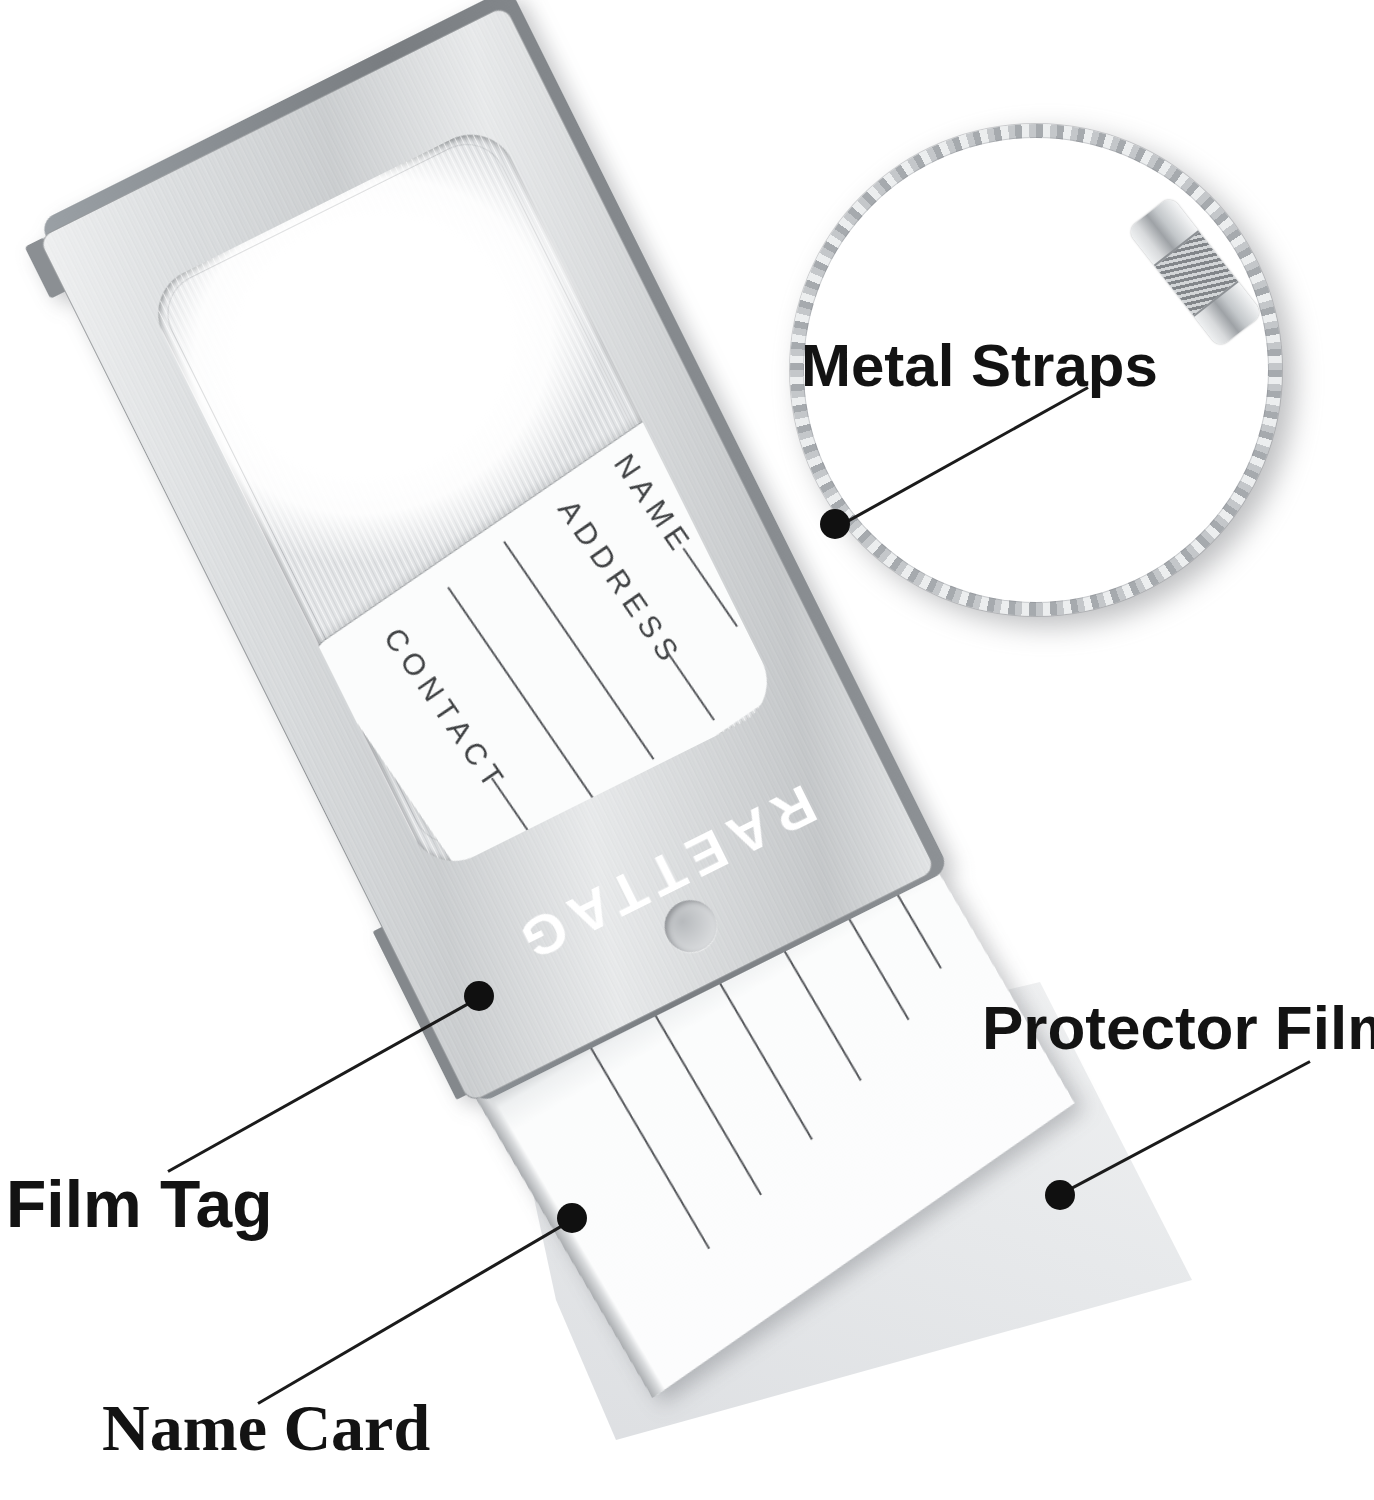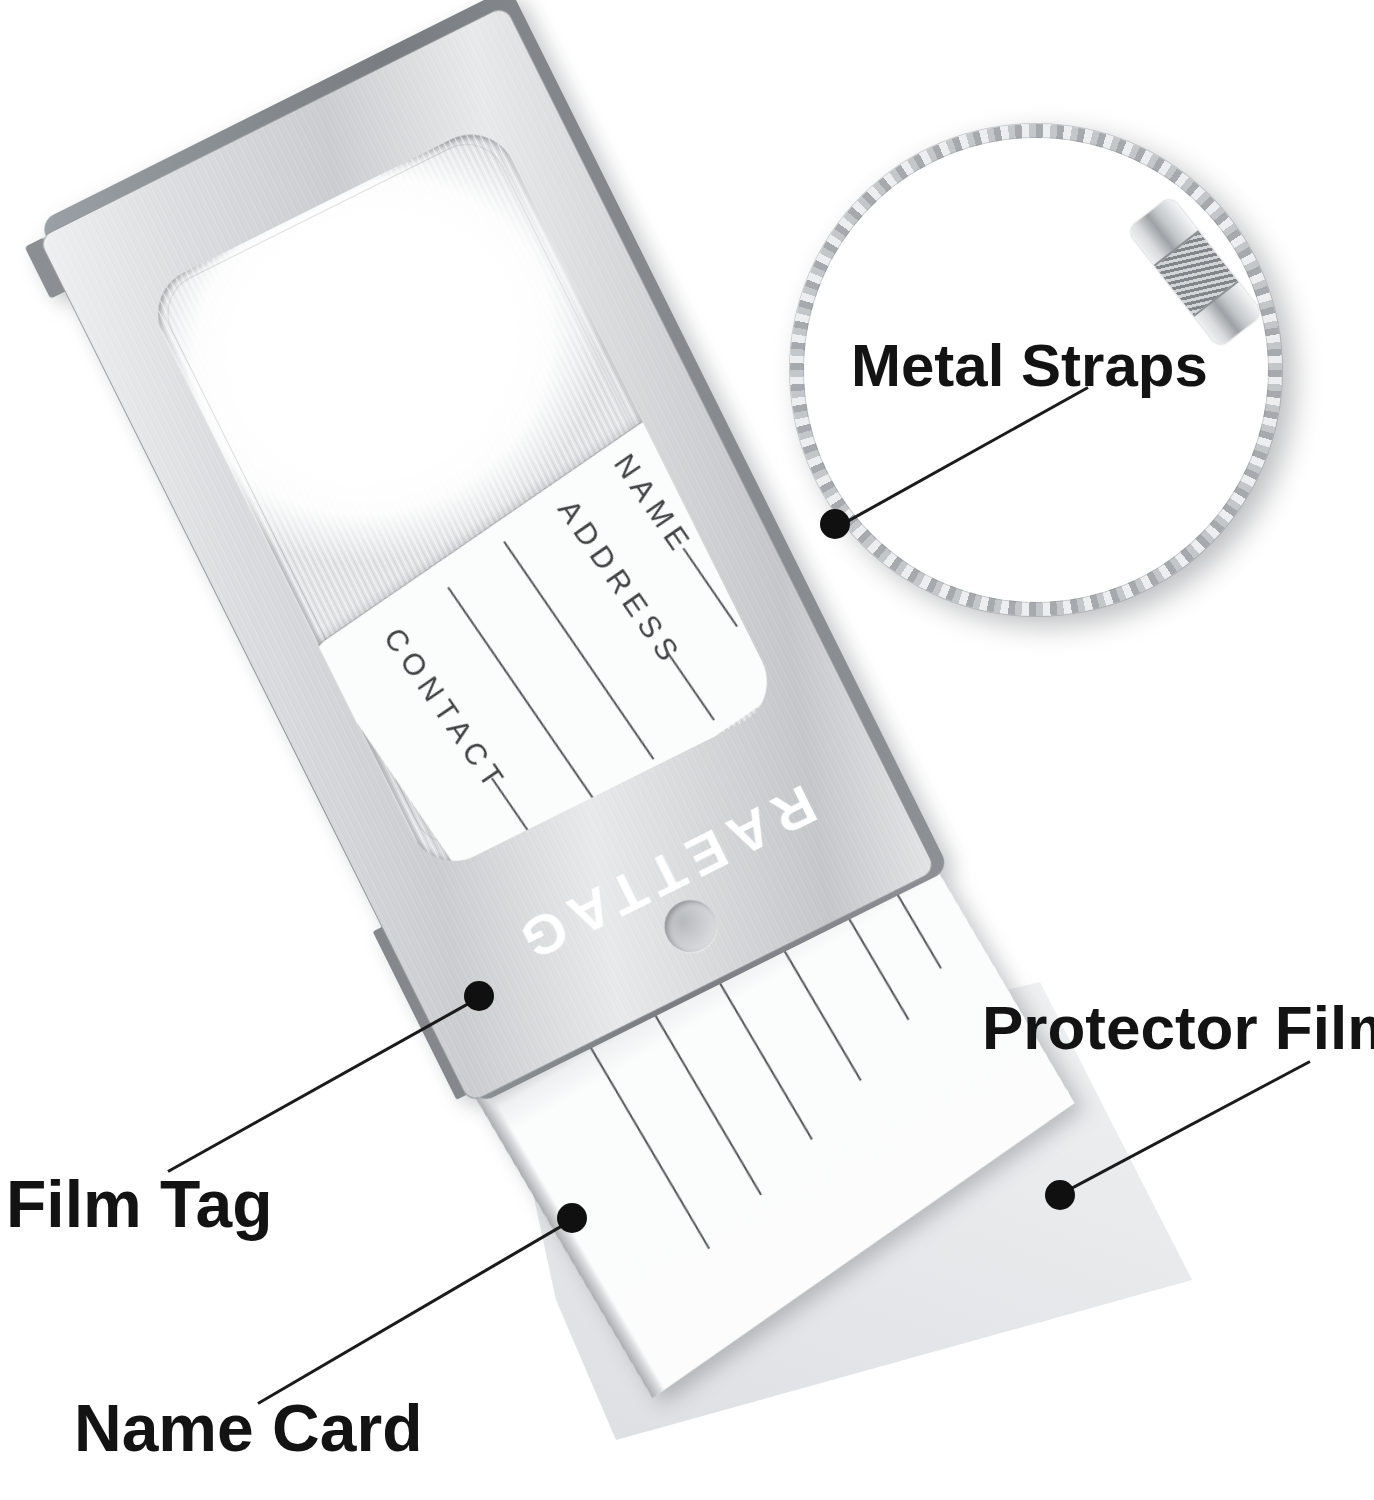--- a/index.html
+++ b/index.html
@@ -132,29 +132,29 @@
     </div>
   </div>
 
   <div class="wire">
     <div class="wire-inner"></div>
   </div>
   <div class="clasp">
     <div class="knurl"></div>
   </div>
 
-  <div class="anno" style="left:851px; top:331px; font-size:60px;">Metal Straps</div>
+  <div class="anno" style="left:801px; top:331px; font-size:60px;">Metal Straps</div>
   <div class="aline" style="left:1088px; top:386px; width:284px; transform:rotate(150.9deg);"></div>
   <div class="adot" style="left:820px; top:509px;"></div>
 
   <div class="anno" style="left:982px; top:992px; font-size:62px;">Protector Film</div>
   <div class="aline" style="left:1310px; top:1060px; width:276px; transform:rotate(152deg);"></div>
   <div class="adot" style="left:1045px; top:1180px;"></div>
 
   <div class="anno" style="left:6px; top:1166px; font-size:66px;">Film Tag</div>
   <div class="aline" style="left:168px; top:1170px; width:356px; transform:rotate(-29.2deg);"></div>
   <div class="adot" style="left:464px; top:981px;"></div>
 
-  <div class="anno" style="left:74px; top:1390px; font-size:66px;">Name Card</div>
+  <div class="anno" style="left:102px; top:1390px; font-size:66px;font-family:Liberation Serif, serif;">Name Card</div>
   <div class="aline" style="left:258px; top:1402px; width:361px; transform:rotate(-30.3deg);"></div>
   <div class="adot" style="left:557px; top:1203px;"></div>
 
 </div>
 
 </body></html>

